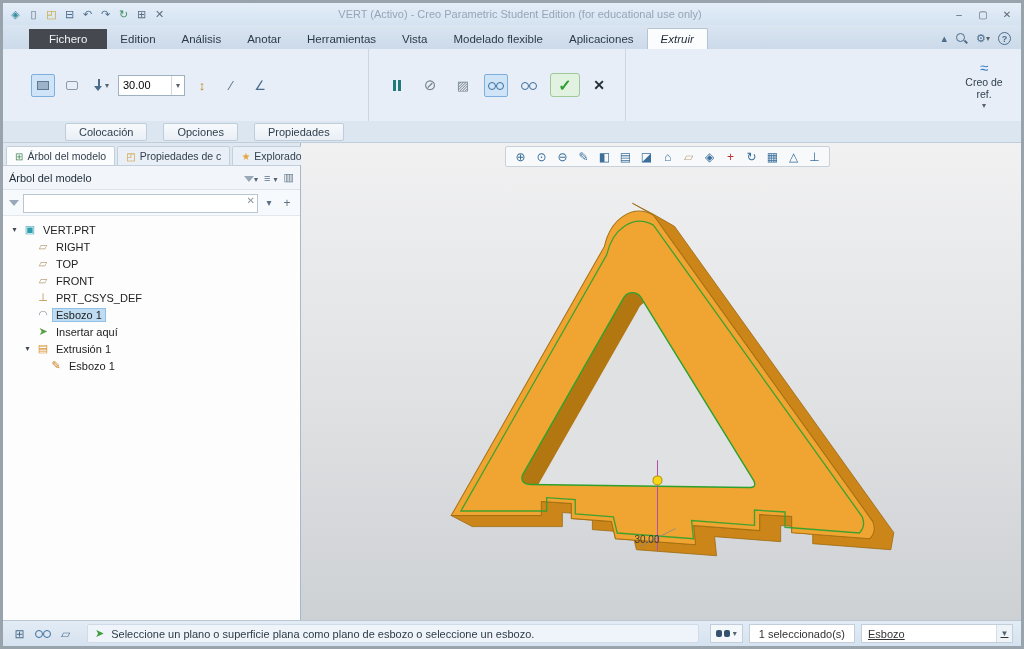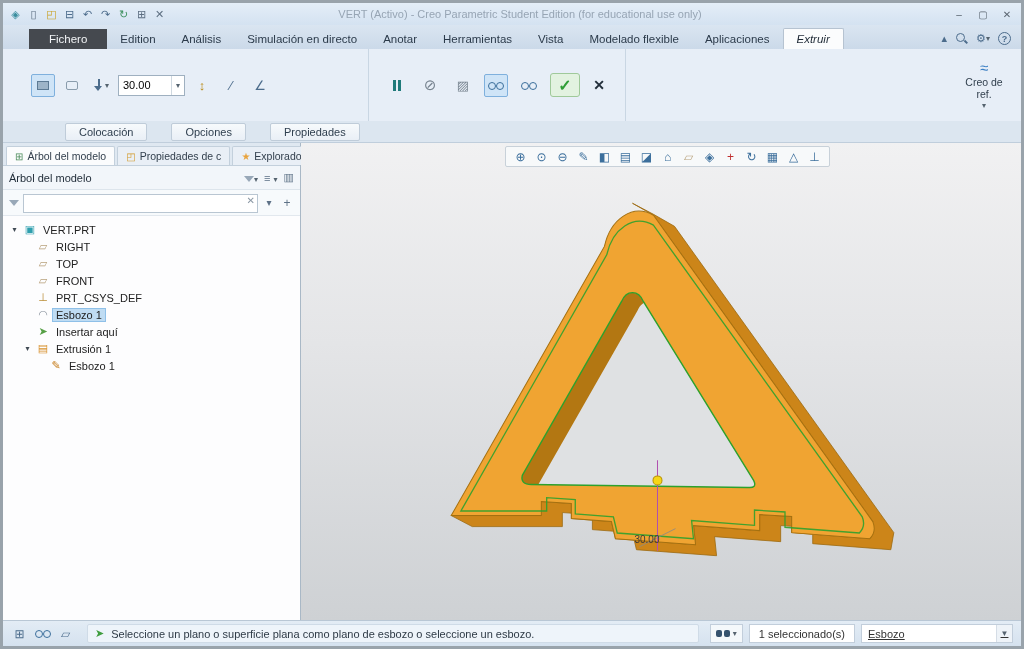--- a/index.html
+++ b/index.html
@@ -36,21 +36,21 @@
   .depth-input{width:52px;height:100%;border:none;outline:none;font-size:11px;padding:0 4px;font-family:"Liberation Sans",sans-serif;}
   .depth-wrap .caret{width:13px;text-align:center;border-left:1px solid #cfd8e0;height:100%;display:flex;align-items:center;justify-content:center;}
   .rgrp.mid{margin-left:96px;align-self:stretch;border-left:1px solid #c9d6e3;border-right:1px solid #c9d6e3;padding:0 16px;gap:9px;}
   .okbtn{width:30px;height:24px;background:#e2f2e0;border:1px solid #9fc99a;border-radius:3px;color:#2f9e36;font-size:16px;font-weight:bold;display:flex;align-items:center;justify-content:center;}
   .cancelbtn{color:#222e3a;font-size:14px;font-weight:bold;min-width:20px;height:24px;display:flex;align-items:center;justify-content:center;}
   .refdata{margin-left:auto;margin-right:8px;display:flex;flex-direction:column;align-items:center;gap:1px;font-size:10.5px;color:#33414f;padding:2px 6px;}
   .refdata .ric{font-size:15px;color:#3b7fc4;line-height:1;}
   .refdata .rlab{width:46px;text-align:center;line-height:1.15;}
 
   
-  .dashtabs{height:22px;background:#dce6f0;border-bottom:1px solid #c0cedc;display:flex;align-items:center;gap:24px;padding-left:62px;flex:0 0 auto;}
+  .dashtabs{height:22px;background:#dce6f0;border-bottom:1px solid #c0cedc;display:flex;align-items:center;gap:16px;padding-left:62px;flex:0 0 auto;}
   .dtab{background:linear-gradient(#f7fafc,#e9eff6);border:1px solid #bfccd9;font-size:11px;padding:2px 13px;border-radius:2px;color:#2e3e4e;}
 
   
   .content{flex:1;display:flex;min-height:0;background:#eef2f6;}
   .leftpanel{width:298px;flex:0 0 auto;display:flex;flex-direction:column;border-right:1px solid #a9b8c6;background:#f4f8fb;}
   .ptabs{height:23px;display:flex;align-items:flex-end;background:#dfe8f1;border-bottom:1px solid #c3d0dc;padding-left:3px;gap:2px;flex:0 0 auto;}
   .ptab{display:flex;align-items:center;gap:4px;font-size:10.5px;color:#33404e;padding:3px 8px;border:1px solid #c3d0dc;border-bottom:none;background:#e9eff6;border-radius:2px 2px 0 0;white-space:nowrap;}
   .ptab.active{background:#fbfcfd;}
   .ptab .pic{font-size:10px;}
   .phdr{height:24px;display:flex;align-items:center;padding:0 6px;gap:5px;border-bottom:1px solid #dde5ec;background:#f2f6fa;flex:0 0 auto;}
@@ -142,21 +142,20 @@
         <span class="wc">▢</span>
         <span class="wc">✕</span>
       </div>
   </div>
 
   <div class="tabrow">
     <div style="display:flex;align-items:flex-end" id="rtabs">
         <div class="rtab dark">Fichero</div>
         <div class="rtab">Edition</div>
         <div class="rtab">Análisis</div>
-        <div class="rtab">Simulación en directo</div>
         <div class="rtab">Anotar</div>
         <div class="rtab">Herramientas</div>
         <div class="rtab">Vista</div>
         <div class="rtab">Modelado flexible</div>
         <div class="rtab">Aplicaciones</div>
         <div class="rtab active">Extruir</div>
       </div>
     <div class="tabrow-right" id="trright">
         <span class="tri">
           <span class="" style="color: rgb(76, 108, 140);">▴</span>

